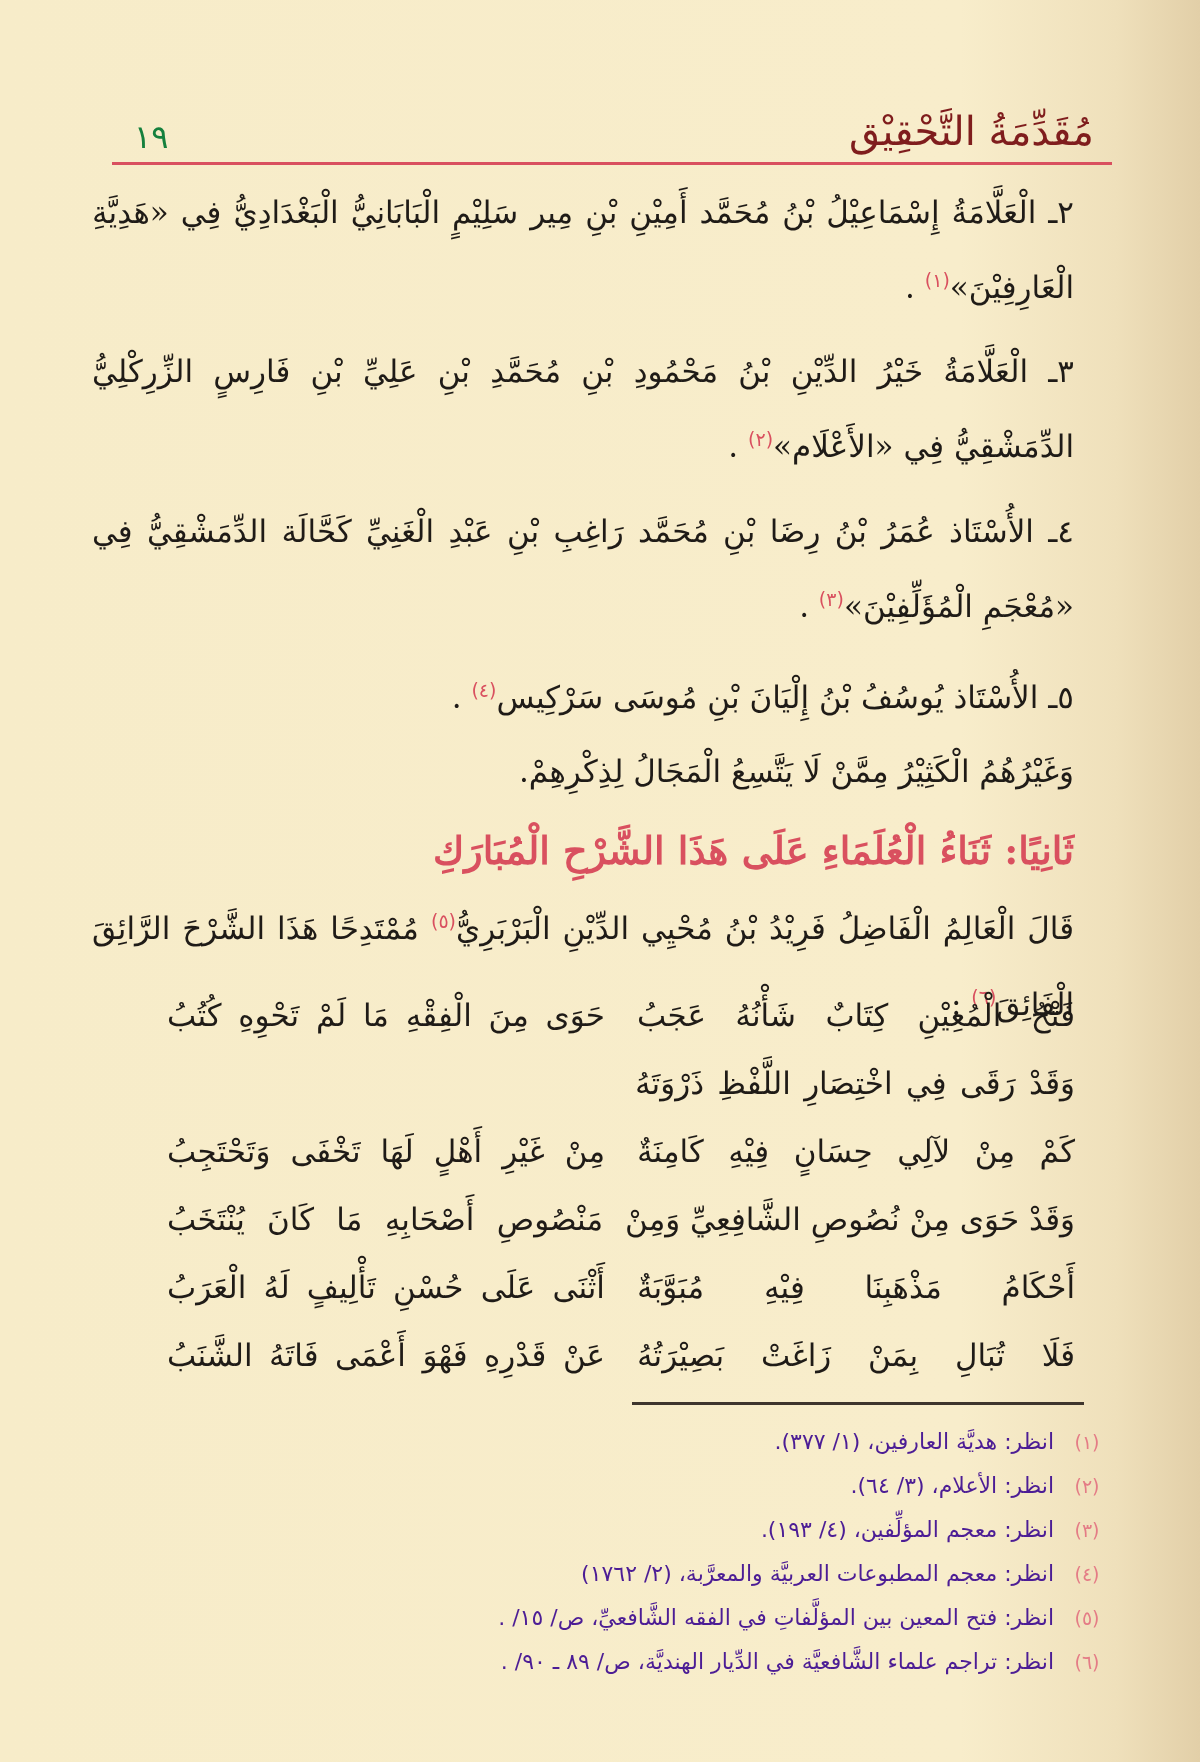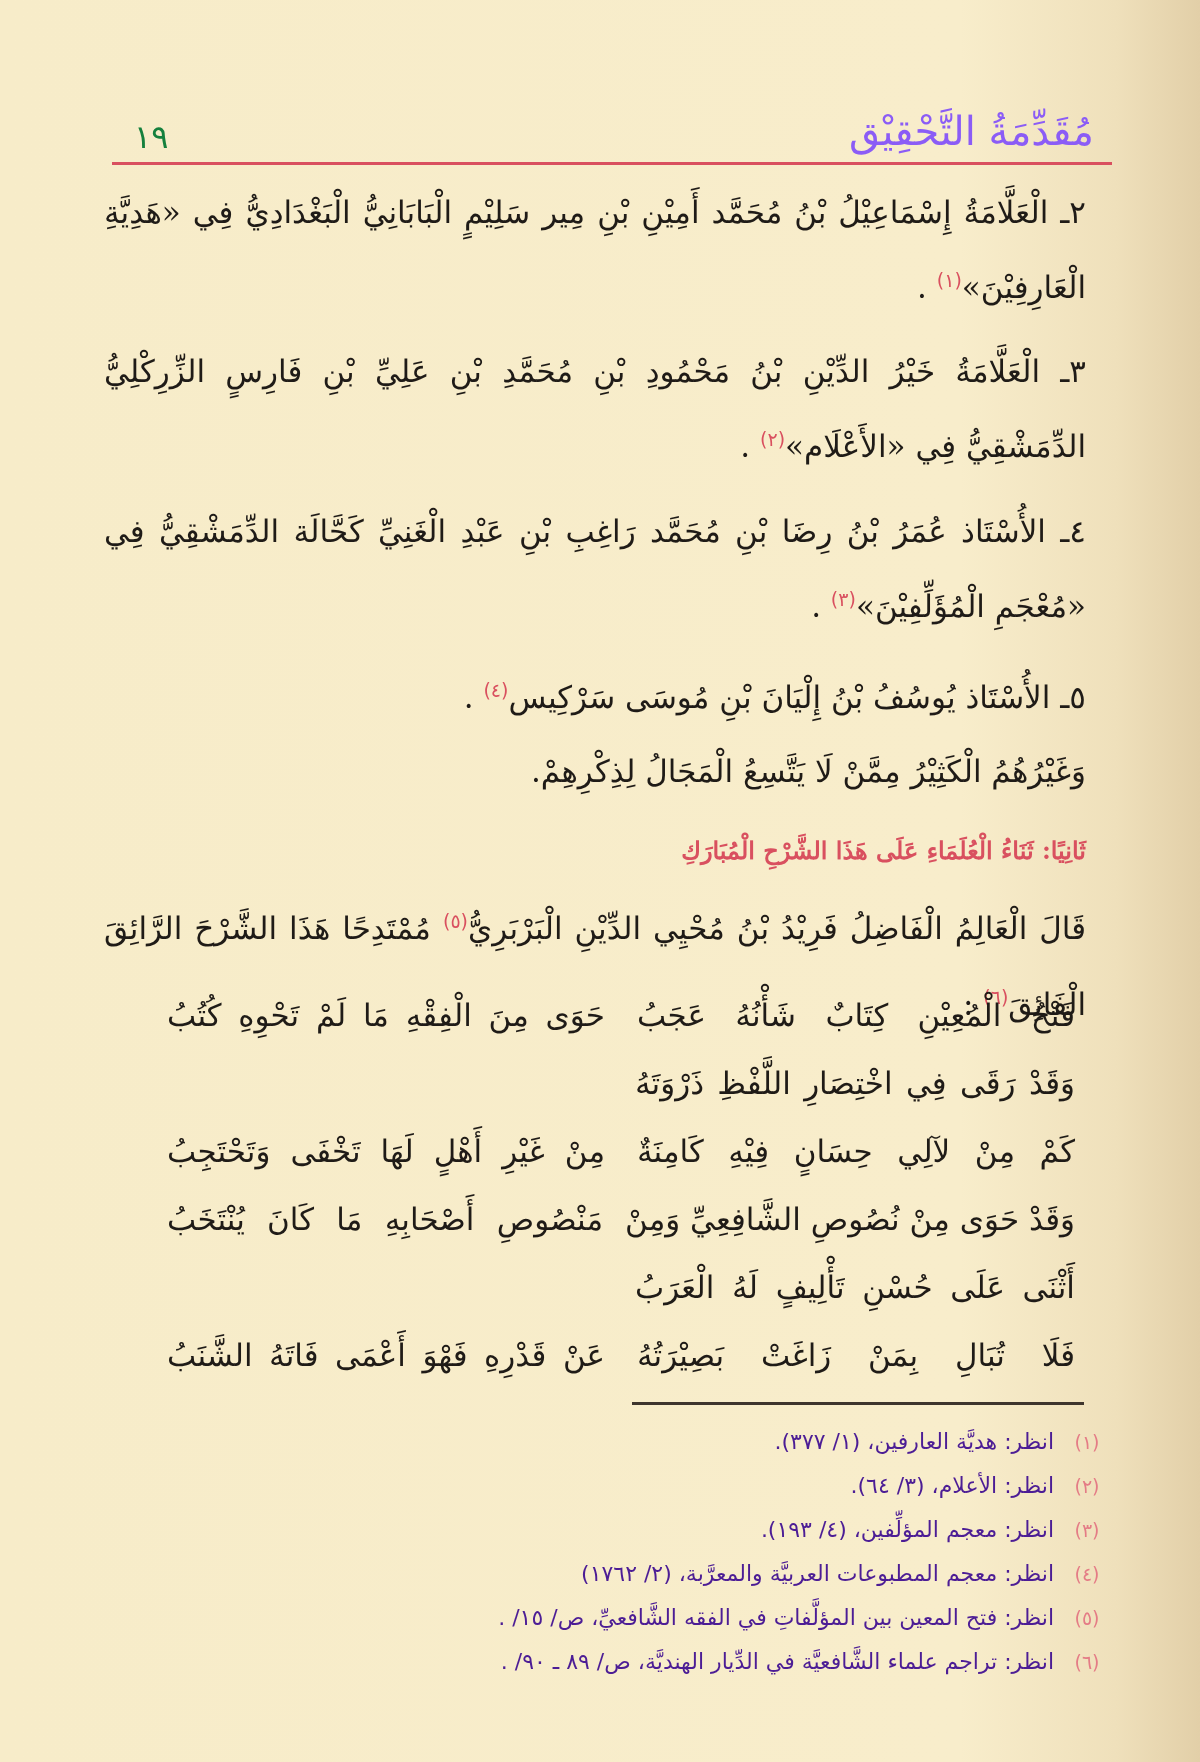--- a/index.html
+++ b/index.html
@@ -27,62 +27,62 @@
       width: 986px;
       height: 70px;
     }
     .header-title {
       position: absolute;
       right: 0;
       top: 8px;
       font-size: 40px;
       direction: rtl;
       font-family: "DejaVu Serif", serif;
-      color: #8b5cf6;
+      color: #7f1d1d;
     }
     .page-number {
       position: absolute;
       left: 26px;
       top: 18px;
       font-size: 32px;
       color: #15803d;
       font-family: "DejaVu Sans", sans-serif;
     }
     .header-rule {
       position: absolute;
       left: 112px;
       top: 162px;
       width: 1000px;
       height: 3px;
       background: #d9505f;
     }
     .body-text {
       position: absolute;
-      left: 104px;
+      left: 92px;
       top: 178px;
       width: 982px;
       direction: rtl;
       text-align: justify;
       font-size: 31px;
       line-height: 68px;
     }
     .para {
       margin: 0 0 16px 0;
     }
     .para.tight { margin-bottom: 6px; }
     .sup {
       color: #d9505f;
       font-size: 19px;
       vertical-align: super;
       font-family: "DejaVu Sans", sans-serif;
     }
     .section-heading {
       color: #d9505f;
       font-weight: bold;
-      font-size: 24px;
+      font-size: 38px;
       margin: 12px 0 6px 0;
       line-height: 60px;
     }
     .poem {
       position: absolute;
       left: 135px;
       top: 985px;
       width: 940px;
       direction: rtl;
     }
@@ -179,20 +179,21 @@
     </div>
     <div class="verse">
       <span class="hemistich">كَمْ مِنْ لآلِي حِسَانٍ فِيْهِ كَامِنَةٌ</span>
       <span class="hemistich">مِنْ غَيْرِ أَهْلٍ لَهَا تَخْفَى وَتَحْتَجِبُ</span>
     </div>
     <div class="verse">
       <span class="hemistich">وَقَدْ حَوَى مِنْ نُصُوصِ الشَّافِعِيِّ وَمِنْ</span>
       <span class="hemistich">مَنْصُوصِ أَصْحَابِهِ مَا كَانَ يُنْتَخَبُ</span>
     </div>
     <div class="verse">
+      <span class="hemistich">أَحْكَامُ مَذْهَبِنَا فِيْهِ مُبَوَّبَةٌ</span>
       <span class="hemistich">أَثْنَى عَلَى حُسْنِ تَأْلِيفٍ لَهُ الْعَرَبُ</span>
     </div>
     <div class="verse">
       <span class="hemistich">فَلَا تُبَالِ بِمَنْ زَاغَتْ بَصِيْرَتُهُ</span>
       <span class="hemistich">عَنْ قَدْرِهِ فَهْوَ أَعْمَى فَاتَهُ الشَّنَبُ</span>
     </div>
   </div>
 
   <div class="footnote-rule"></div>
 

